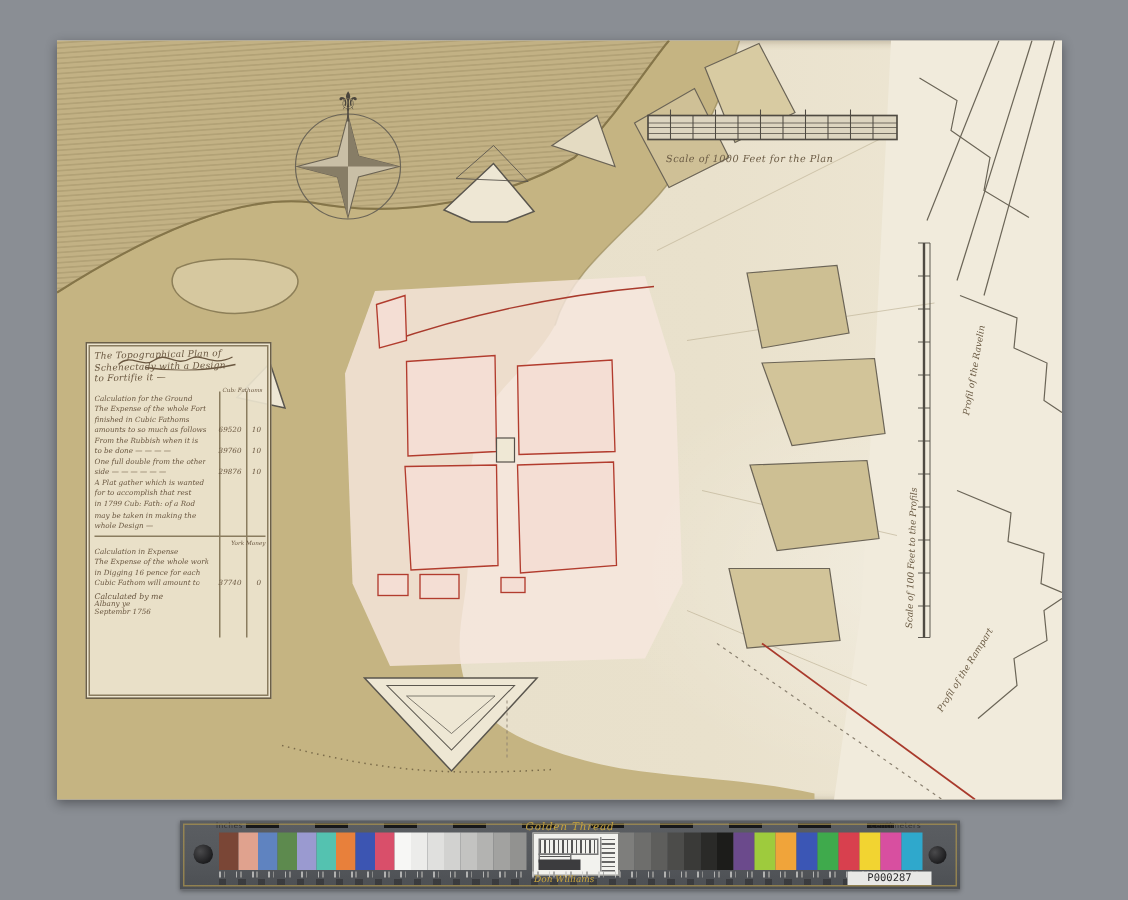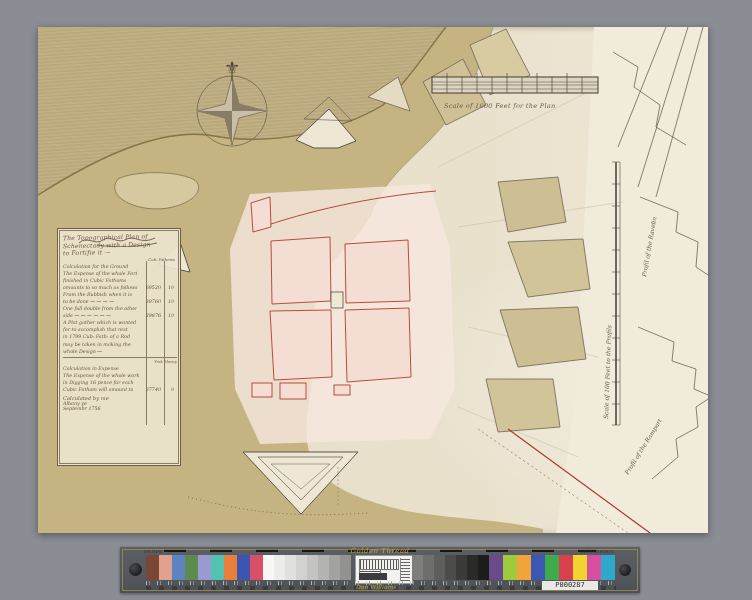--- a/index.html
+++ b/index.html
@@ -75,21 +75,21 @@
     border:.5px solid #777;}
   .rb-hatch2{position:absolute;left:3px;top:13px;width:20px;height:4px;
     background:repeating-linear-gradient(0deg,#555 0 1px,transparent 1px 2.5px);border:.5px solid #777;}
   .rb-dark{position:absolute;left:3px;bottom:3px;width:28px;height:7px;background:#3c3c3e;}
   .rb-col{position:absolute;right:2px;top:2px;bottom:2px;width:9px;
     background:repeating-linear-gradient(0deg,#666 0 1px,transparent 1px 3px);border-left:.5px solid #888;}
   .cb-brand{position:absolute;left:0;right:0;top:0px;text-align:center;
     font-family:"DejaVu Serif",serif;font-style:italic;font-size:7px;color:#c9a53e;letter-spacing:.5px;}
   .cb-maker{position:absolute;left:236px;top:36px;font-family:"DejaVu Serif",serif;font-style:italic;
     font-size:6px;color:#c9a53e;}
-  .cb-id{position:absolute;left:422px;top:34px;width:56px;height:9px;background:#e8e8e6;
+  .cb-id{position:absolute;left:445px;top:34px;width:56px;height:9px;background:#e8e8e6;
     font-family:"DejaVu Sans Mono",monospace;font-size:7px;line-height:9px;text-align:center;color:#2a2a2c;}
   .cb-micro{position:absolute;left:26px;width:470px;height:4px;opacity:.8;}
   .cb-micro.a{top:34px;background:repeating-linear-gradient(90deg,#c9c9c7 0 1px,transparent 1px 3px,#9a9a98 3px 4px,transparent 4px 11px);}
   .cb-micro.b{top:39px;opacity:.55;background:repeating-linear-gradient(90deg,#2a2a2c 0 5px,transparent 5px 13px);}
 
   
   text{font-family:"DejaVu Serif",serif;}
   .ms-caption{font-style:italic;fill:#6b5b44;}
 </style>
 </head>

